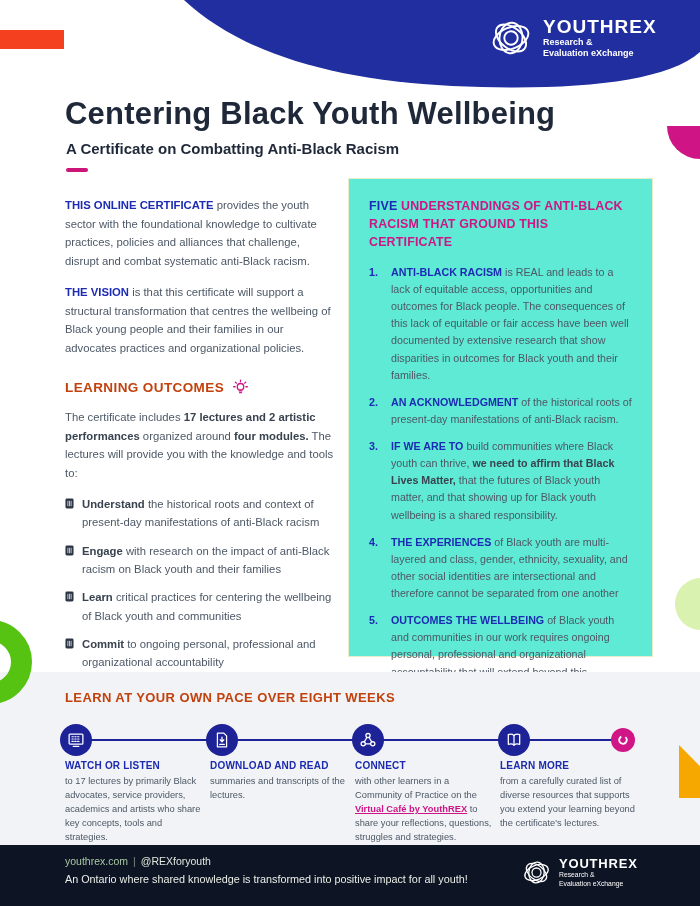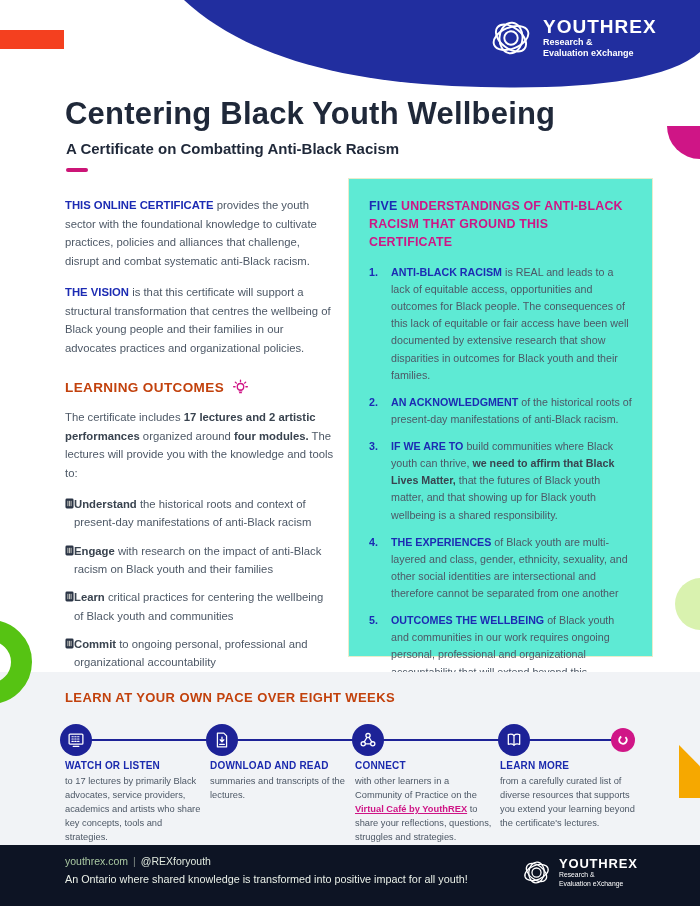--- a/index.html
+++ b/index.html
@@ -24,21 +24,21 @@
   
   .h1{position:absolute;left:65px;top:96px;font-size:31px;font-weight:600;color:#1f2839;letter-spacing:0.2px;}
   .h2{position:absolute;left:66px;top:140px;font-size:15px;font-weight:bold;color:#1f2839;}
   .pink-bar{position:absolute;left:66px;top:168px;width:22px;height:4px;background:#cc1577;border-radius:2px;}
   
   .leftcol{position:absolute;left:65px;top:196px;width:270px;}
   .leftcol p{margin:0 0 13px;font-size:11.3px;line-height:1.64;color:#4d5866;}
   .lo-head{display:flex;align-items:center;gap:7px;margin:21px 0 11px;
         font-size:13.5px;font-weight:bold;color:#c2410c;letter-spacing:0.4px;}
   .bullets{margin-top:3px;}
-  .bullet{display:flex;gap:0;margin-bottom:10px;font-size:11.3px;line-height:1.62;color:#4d5866;}
+  .bullet{display:flex;gap:8px;margin-bottom:10px;font-size:11.3px;line-height:1.62;color:#4d5866;}
   .bullet .b-ic{flex:none;margin-top:3px;}
   
   .fivebox{position:absolute;left:348px;top:178px;width:305px;height:479px;box-sizing:border-box;
         background:#5eead4;border:1px solid #e9ecca;padding:19px 18px 10px 20px;}
   .fivebox h3{margin:0 0 12px;font-size:12.4px;line-height:1.45;letter-spacing:0.2px;font-weight:bold;}
   .fiveitem{display:flex;margin-bottom:10px;font-size:10.7px;line-height:1.6;color:#4d5866;}
   .fiveitem .num{flex:none;width:22px;color:#1c2bb3;font-weight:bold;}
   
   .run-blue{color:#1c2bb3;font-weight:bold;}
   .run-mag{color:#cf1586;font-weight:bold;}

